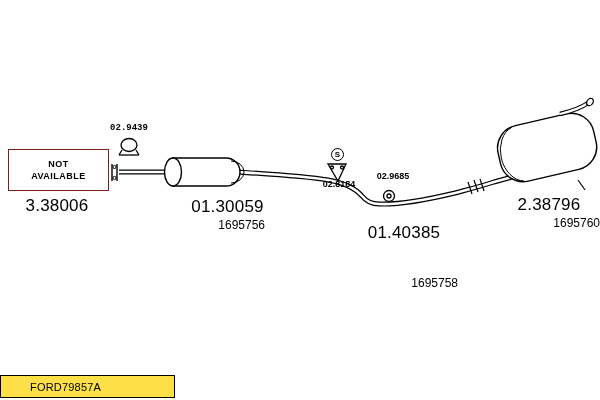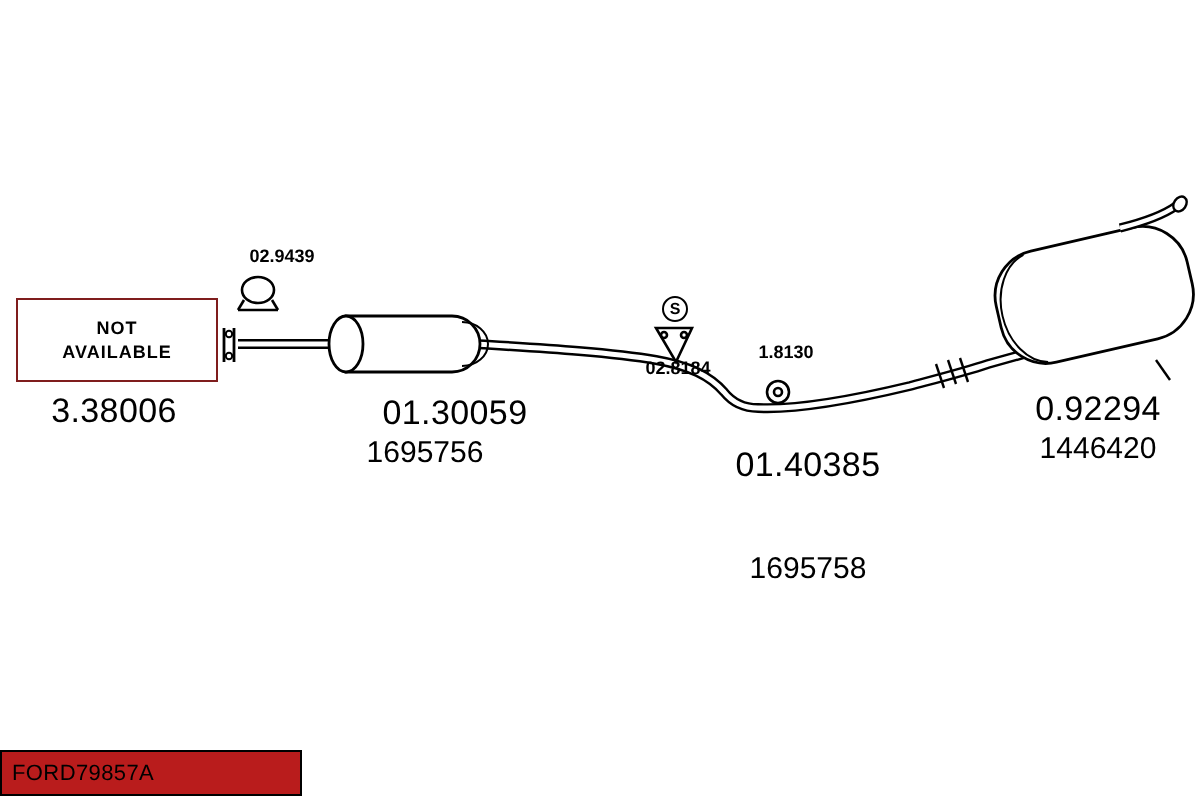--- a/index.html
+++ b/index.html
@@ -4,36 +4,36 @@
 <style>
   html,body{margin:0;padding:0;background:#fff;}
   #canvas{
     position:relative;width:600px;height:400px;background:#fff;
     font-family:"Liberation Sans","DejaVu Sans",sans-serif;color:#000;
     overflow:hidden;
   }
   #art{position:absolute;left:0;top:0;}
   .lbl{position:absolute;text-align:center;white-space:nowrap;}
   .part-num{font-size:17px;font-weight:400;letter-spacing:0.2px;}
-  .ref-num{font-size:15px;font-weight:400;}
+  .ref-num{font-size:12px;font-weight:400;text-align:right;}
   .small-num{font-size:9px;font-weight:700;}
   .na-box{
     position:absolute;left:8px;top:149px;width:99px;height:40px;
     border:1px solid #7f1d1d;display:flex;flex-direction:column;
     align-items:center;justify-content:center;line-height:12px;
     font-size:9px;font-weight:700;letter-spacing:0.5px;
   }
   .s-badge{
     position:absolute;left:331px;top:148px;width:11px;height:11px;
     border:1px solid #000;border-radius:50%;font-size:8px;font-weight:700;
     display:flex;align-items:center;justify-content:center;line-height:1;
   }
   .footer-box{
     position:absolute;left:0px;top:375px;width:149px;height:21px;
-    border:1px solid #000;background:#b91c1c;display:flex;align-items:center;
+    border:1px solid #000;background:#fde047;display:flex;align-items:center;padding-left:24px;
   }
   .footer-box span{font-size:11px;padding-left:5px;letter-spacing:0.2px;}
   svg *{vector-effect:non-scaling-stroke;}
 </style>
 </head>
 <body>
 
 <div id="canvas">
 
   <svg id="art" width="600" height="400" viewBox="0 0 600 400">
@@ -101,36 +101,36 @@
 
       <line x1="578" y1="180" x2="585" y2="190" stroke-width="1.2"></line>
     </g>
   </svg>
 
   <div class="na-box">
     <span>NOT</span>
     <span>AVAILABLE</span>
   </div>
 
-  <div class="lbl small-num" style="left:116px;top:123px;width:50px;">02.9439</div>
+  <div class="lbl small-num" style="left:104px;top:123px;width:50px;font-family:Liberation Mono, monospace;">02.9439</div>
 
   <div class="lbl part-num" style="left:6px;top:196px;width:102px;">3.38006</div>
 
   <div class="lbl part-num" style="left:175px;top:197px;width:105px;">01.30059</div>
   <div class="lbl ref-num" style="left:160px;top:218px;width:105px;">1695756</div>
 
   <div class="lbl small-num" style="left:314px;top:139px;width:50px;margin-top:40px;">02.8184</div>
 
   <div class="s-badge">S</div>
 
-  <div class="lbl small-num" style="left:368px;top:171px;width:50px;">1.8130</div>
+  <div class="lbl small-num" style="left:368px;top:171px;width:50px;">02.9685</div>
 
   <div class="lbl part-num" style="left:350px;top:223px;width:108px;">01.40385</div>
   <div class="lbl ref-num" style="left:350px;top:244px;width:108px;margin-top:32px;">1695758</div>
 
-  <div class="lbl part-num" style="left:498px;top:195px;width:102px;">0.92294</div>
-  <div class="lbl ref-num" style="left:498px;top:216px;width:102px;">1446420</div>
+  <div class="lbl part-num" style="left:498px;top:195px;width:102px;">2.38796</div>
+  <div class="lbl ref-num" style="left:498px;top:216px;width:102px;">1695760</div>
 
   <div class="footer-box">
     <span>FORD79857A</span>
   </div>
 
 </div>
 
 </body></html>

